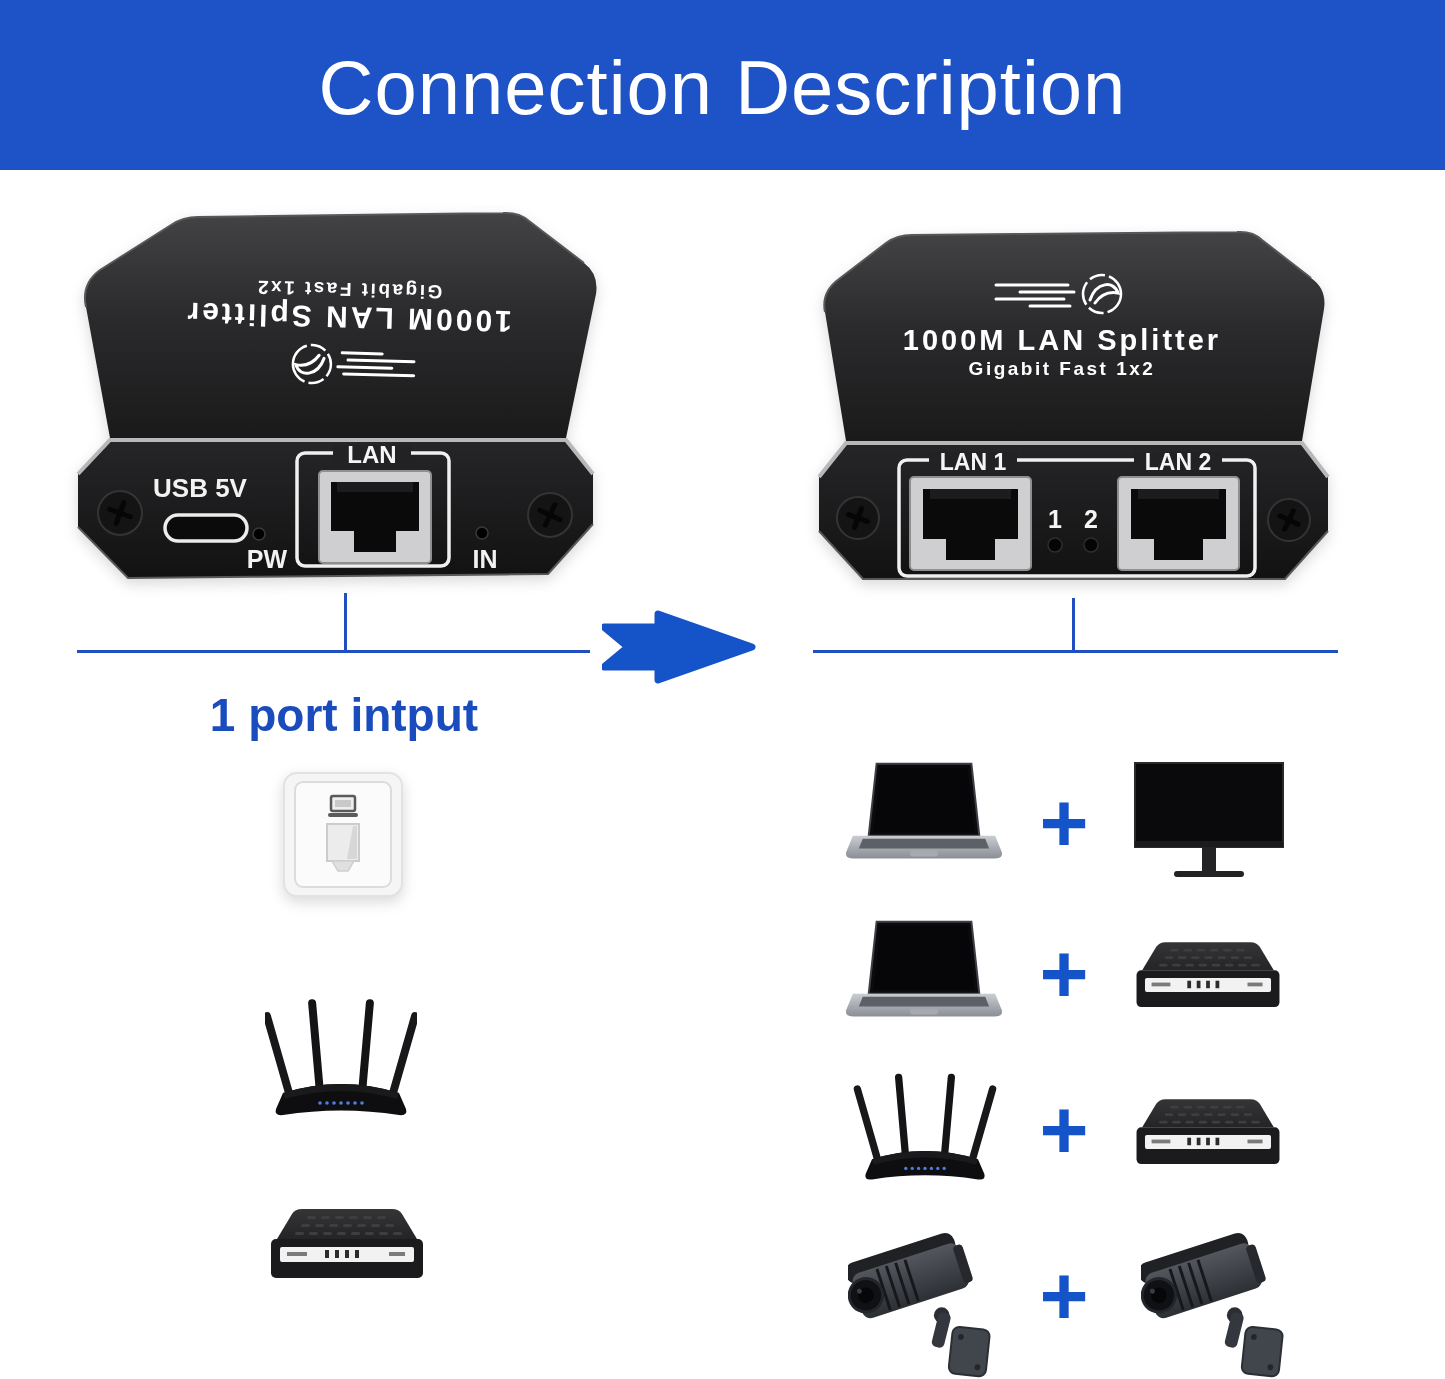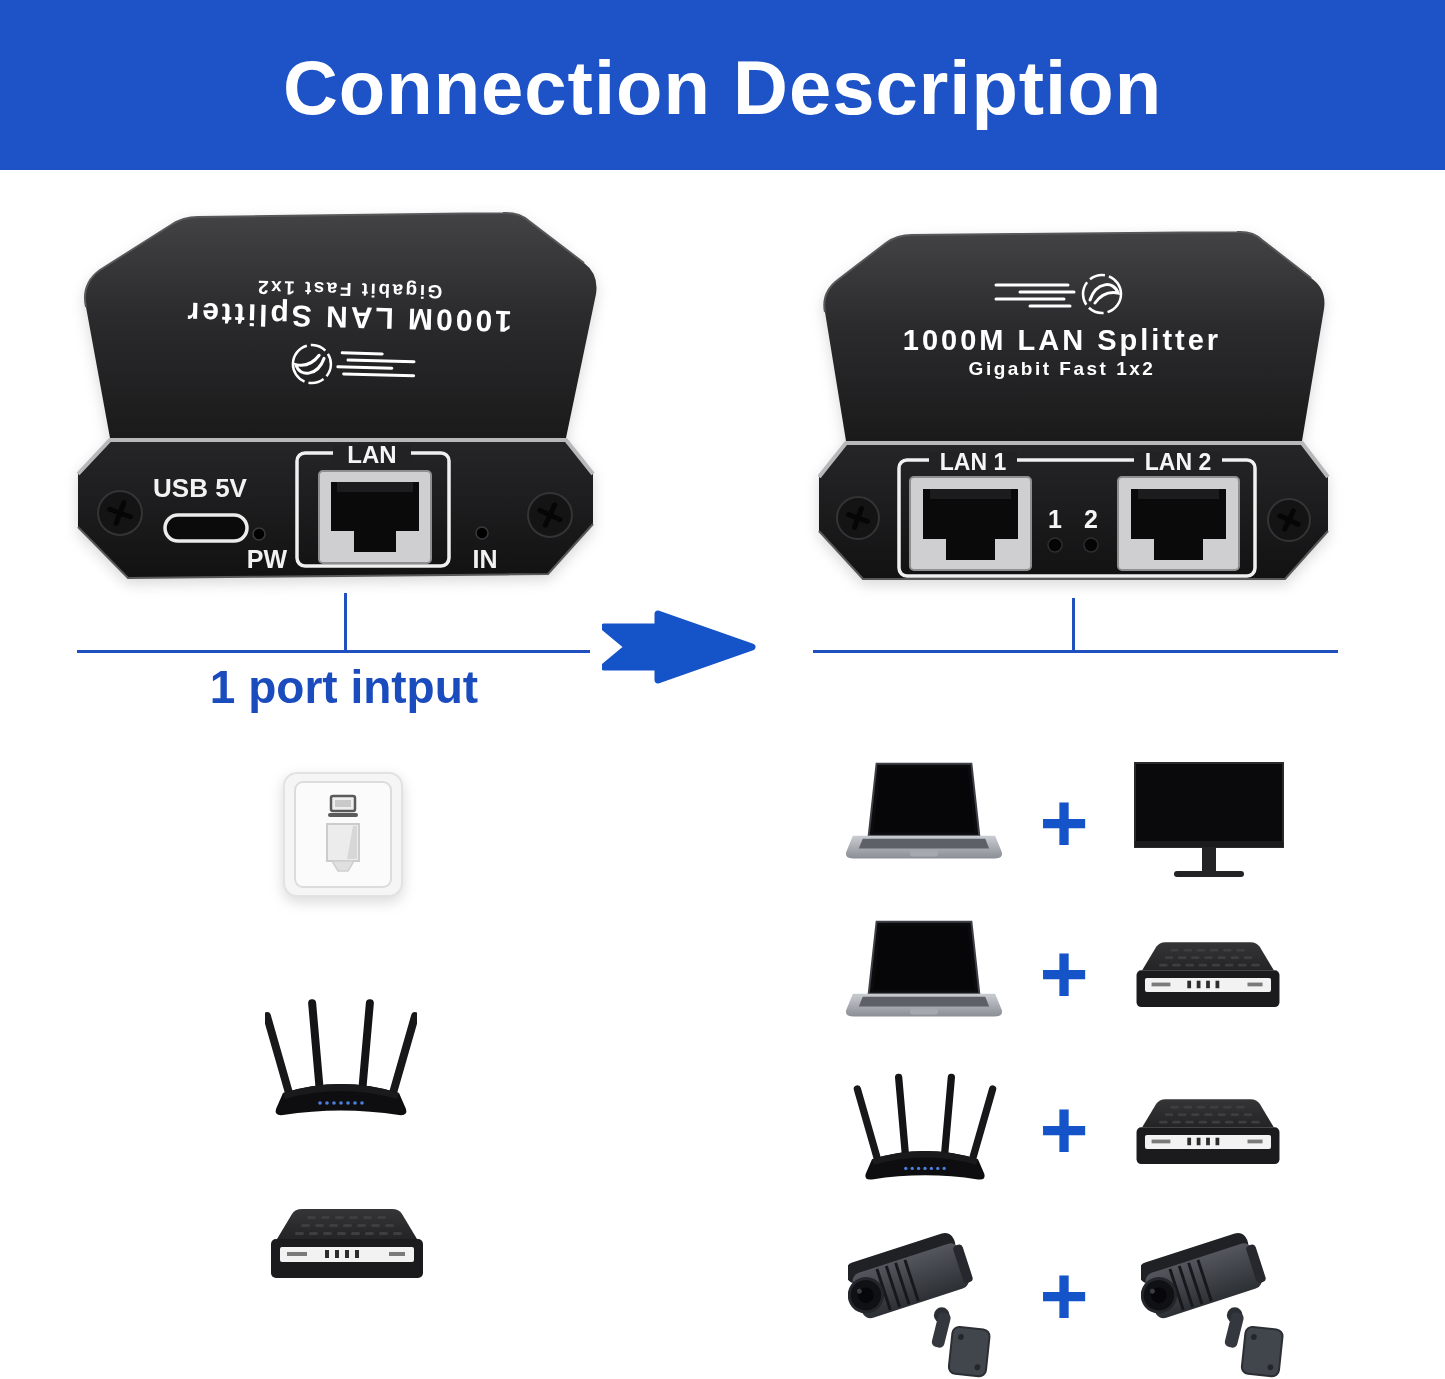--- a/index.html
+++ b/index.html
@@ -5,21 +5,21 @@
   html,body{margin:0;padding:0;background:#ffffff;}
   #canvas{
     position:relative;width:1445px;height:1379px;background:#ffffff;overflow:hidden;
     font-family:"Liberation Sans",sans-serif;
   }
   .abs{position:absolute;}
   
   #banner{left:0;top:0;width:1445px;height:170px;background:#1d53c6;}
   #banner-title{
     left:0;top:34px;width:1445px;text-align:center;
-    font-size:76px;font-weight:700;color:#ffffff;letter-spacing:1px;line-height:108px;
+    font-size:76px;font-weight:400;color:#ffffff;letter-spacing:1px;line-height:108px;
   }
   
   .hline{height:0;border-top:3px solid #2050bf;}
   .vline{width:3px;background:#2050bf;}
   
   .caption{
     width:440px;text-align:center;font-size:46px;font-weight:600;color:#1a4cbd;
     letter-spacing:0px;
   }
   
@@ -185,21 +185,21 @@
   <div class="abs hline" style="left:77px;top:650px;width:513px;"></div>
   <div class="abs vline" style="left:1072px;top:598px;height:54px;"></div>
   <div class="abs hline" style="left:813px;top:650px;width:525px;"></div>
 
   <div class="abs" style="left:602px;top:610px;width:156px;height:74px;">
     <svg viewBox="0 0 156 74" width="156" height="74">
       <polygon points="2,17 56,17 56,4 150,37 56,70 56,57 2,57 26,37" fill="#1553c9" stroke="#1553c9" stroke-width="7" stroke-linejoin="round"></polygon>
     </svg>
   </div>
 
-  <div class="abs caption" style="left:124px;top:660px;">1 port intput</div>
+  <div class="abs caption" style="left:124px;top:688px;">1 port intput</div>
 
   <div class="abs devshadow" style="left:283px;top:772px;width:120px;height:125px;">
     <svg viewBox="0 0 120 125" width="120" height="125">
       <rect x="1" y="1" width="118" height="123" rx="13" fill="#f5f5f5" stroke="#e2e2e2" stroke-width="2"></rect>
       <rect x="12" y="10" width="96" height="105" rx="8" fill="#fbfbfb" stroke="#dcdcdc" stroke-width="2"></rect>
       <g>
         <rect x="48" y="24" width="24" height="15" rx="2" fill="#eeeeee" stroke="#5a5a5a" stroke-width="2.5"></rect>
         <rect x="52" y="28" width="16" height="7" fill="#c9c9c9"></rect>
         <rect x="45" y="41" width="30" height="4" rx="2" fill="#5a5a5a"></rect>
       </g>

